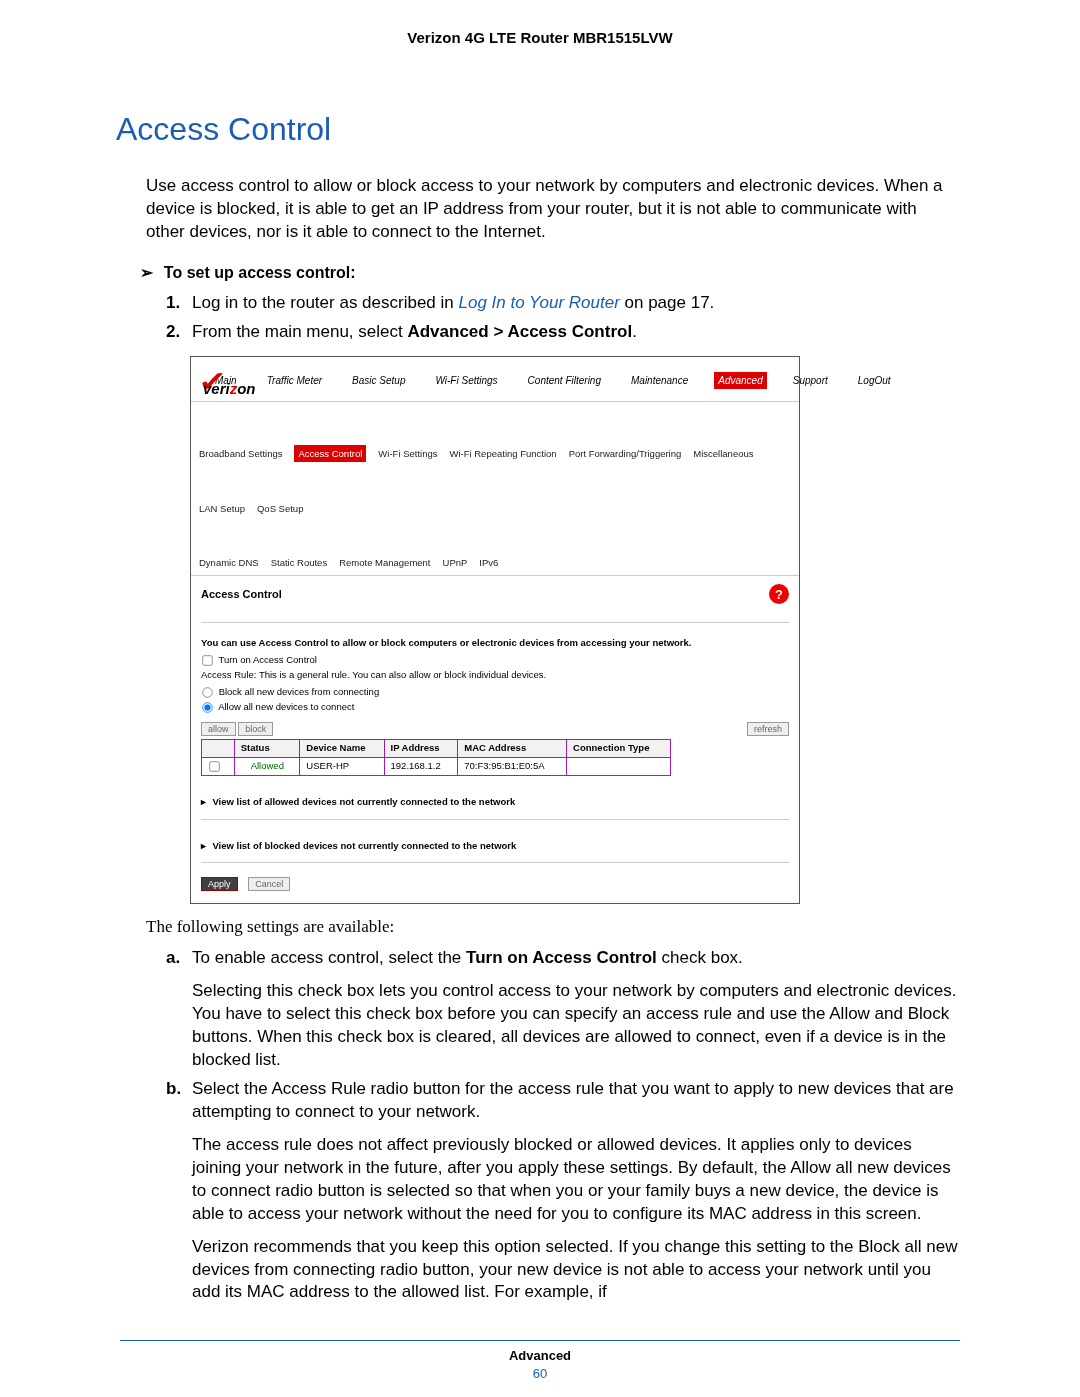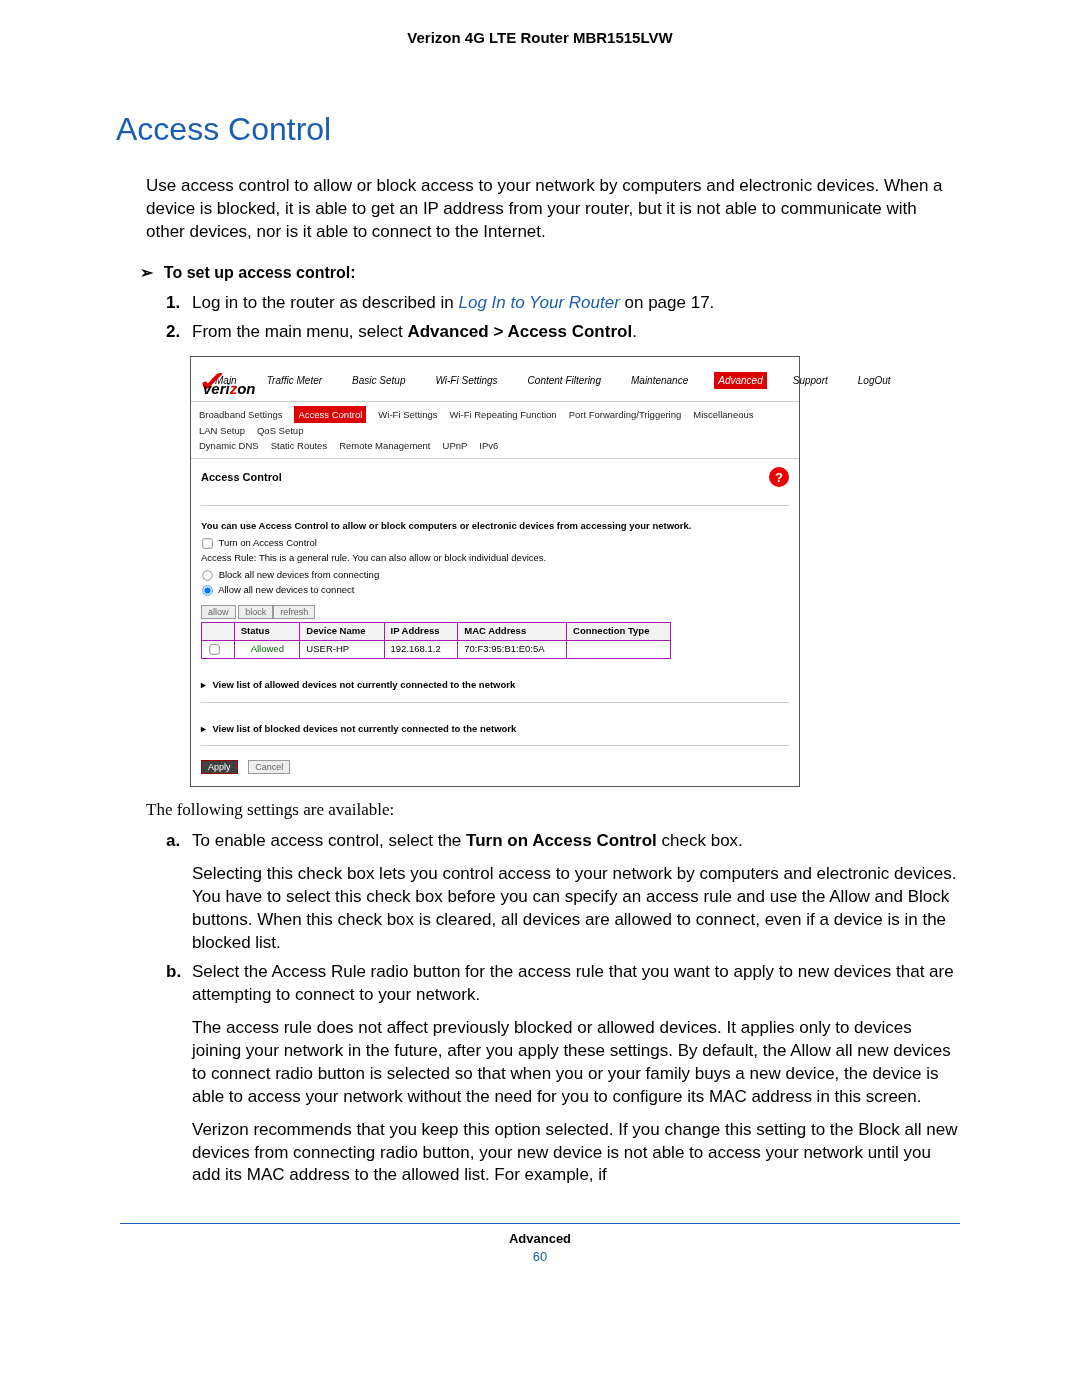--- a/index.html
+++ b/index.html
@@ -89,41 +89,41 @@
   }
   .rs-mainnav span { padding: 2px 4px; }
   .rs-mainnav .active { background: #d00; color: #fff; }
   .rs-subnav {
     border-top: 1px solid #ccc;
     border-bottom: 1px solid #ccc;
     padding: 4px 8px 5px 8px;
     font-size: 9.5px;
     line-height: 1.6;
   }
-  .rs-subnav span { margin-right: 12px; color: #222; white-space: nowrap; display: inline-block; }
+  .rs-subnav span { margin-right: 12px; color: #222; white-space: nowrap; display: inline-block; margin-top: 39px; }
   .rs-subnav .subactive { background: #d00; color: #fff; padding: 1px 4px; }
   .rs-pane {
     padding: 8px 10px 12px 10px;
   }
   .rs-pane-title-row {
     display: flex; justify-content: space-between; align-items: center;
     border-bottom: 1px solid #ccc; padding-bottom: 18px; margin-bottom: 14px;
     font-weight: bold; font-size: 11px;
   }
   .help-badge {
     width: 20px; height: 20px; border-radius: 50%;
     background: #e00; color: #fff; font-weight: bold;
     display: flex; align-items: center; justify-content: center;
     font-size: 13px;
   }
   .rs-desc { font-weight: bold; font-size: 9.5px; margin-bottom: 4px; }
   .rs-check-row, .rs-radio-row { font-size: 9.5px; margin: 2px 0; }
   .rs-rule { font-size: 9.5px; margin: 2px 0 4px 0; }
   .rs-btnrow {
-    display: flex; align-items: center;
+    display: flex; justify-content: space-between; align-items: center;
     margin-top: 8px;
   }
   .rs-btnrow .lbtns button, .rs-btnrow .rbtn button,
   .rs-footer-btns button {
     font-size: 9px; padding: 1px 6px;
     border: 1px solid #999; background: #eee; color: #666;
   }
   .rs-footer-btns .apply {
     background: #404040; color: #fff; border-color: #900;
   }

